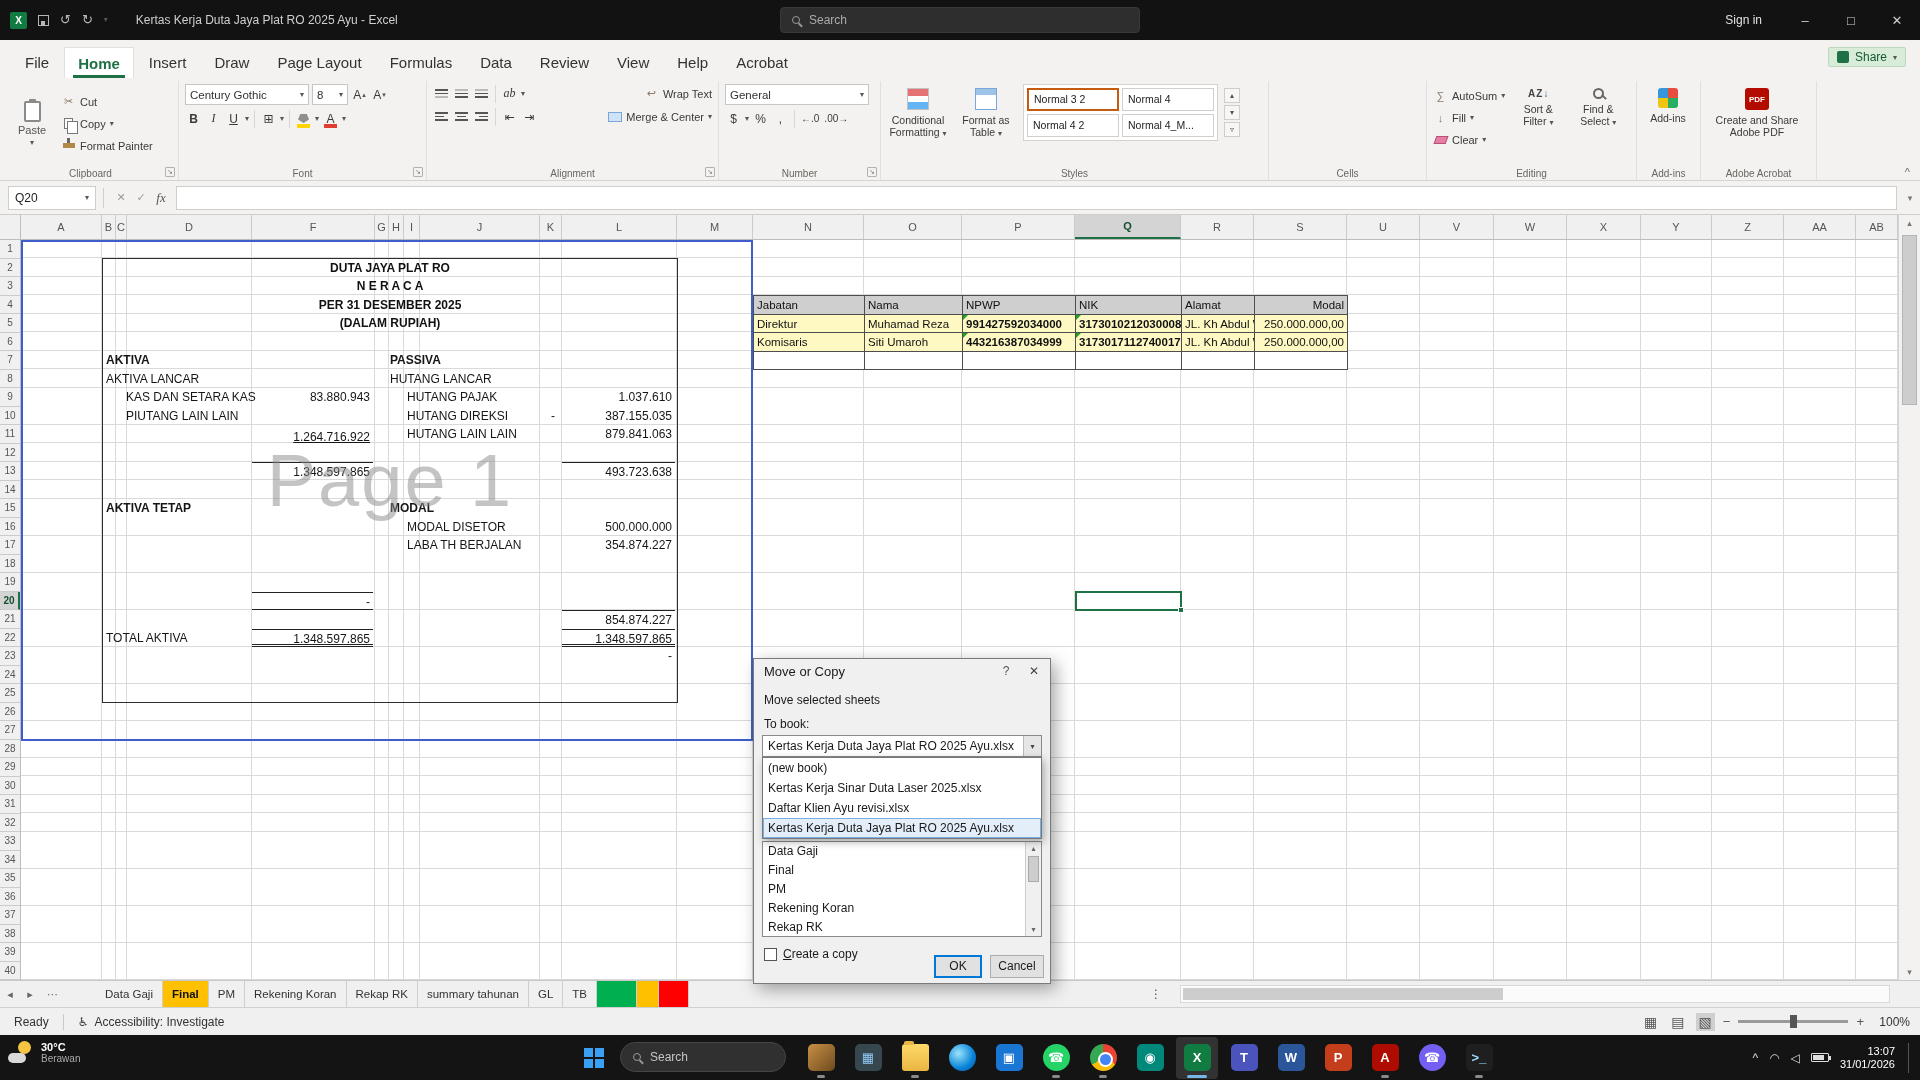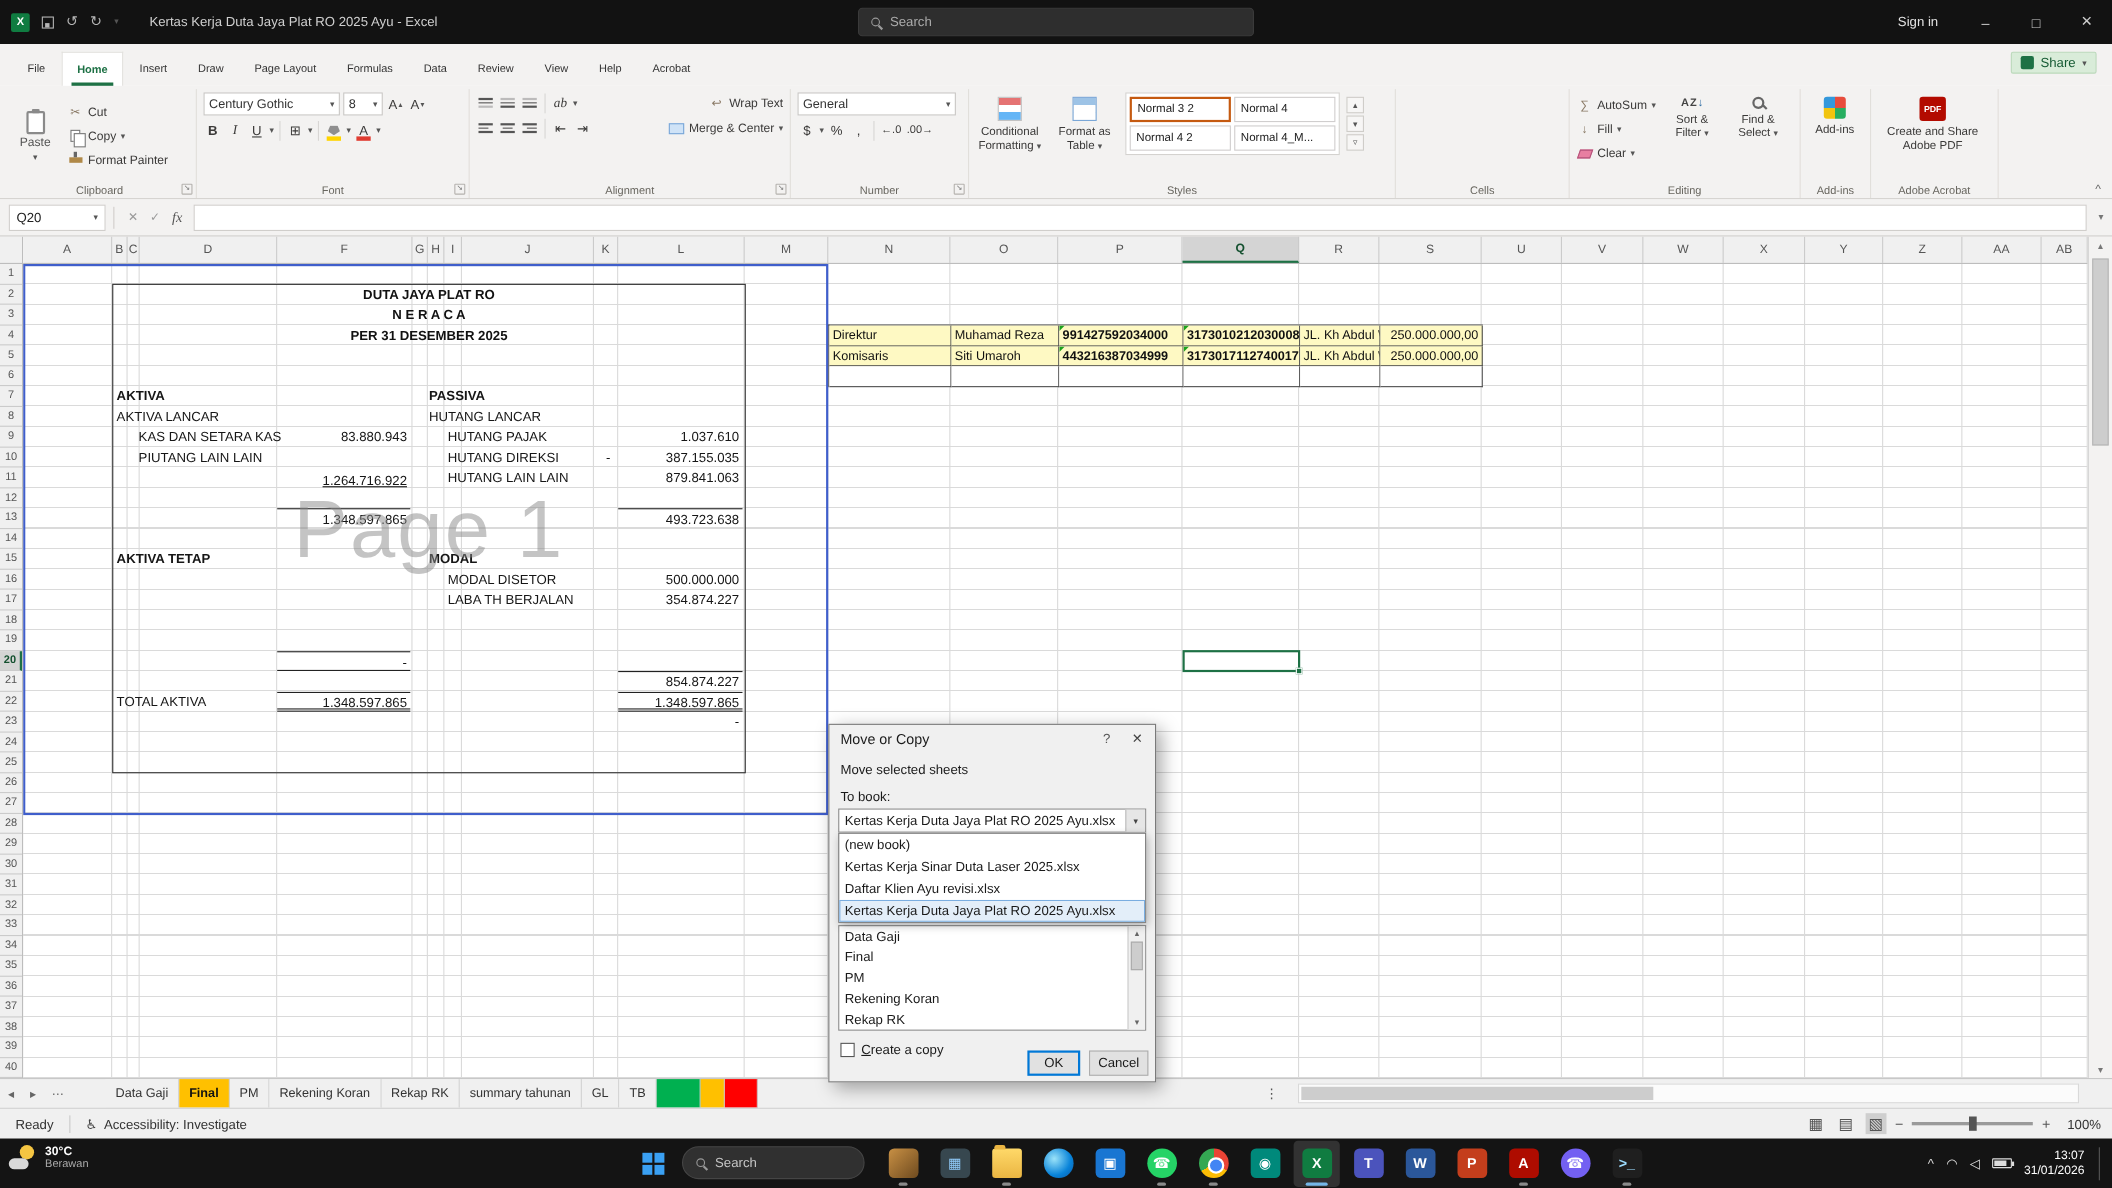--- a/index.html
+++ b/index.html
@@ -18,21 +18,21 @@
   .tb-title{margin-left:28px;font-size:12px;color:#cfcfcf;white-space:nowrap;}
   .tb-search{position:absolute;left:780px;top:7px;width:360px;height:26px;background:#2e2e2e;border:1px solid #3a3a3a;border-radius:4px;display:flex;align-items:center;gap:9px;padding:0 11px;font-size:12px;color:#ababab;}
   .mag{width:8px;height:8px;border:1.5px solid #999;border-radius:50%;position:relative;display:inline-block;flex:none;}
   .mag::after{content:"";position:absolute;width:5px;height:1.5px;background:#999;transform:rotate(45deg);right:-4px;bottom:-2px;}
   .tb-right{position:absolute;right:0;top:0;height:40px;display:flex;align-items:center;}
   .signin{font-size:12px;margin-right:20px;color:#e2e2e2;}
   .winbtn{width:46px;height:40px;display:flex;align-items:center;justify-content:center;font-size:13px;color:#cfcfcf;}
 
   
   .rtabs{position:absolute;top:40px;left:0;width:100%;height:38px;background:#f3f2f1;display:flex;align-items:flex-end;padding-left:12px;gap:2px;z-index:39;border-bottom:0;}
-  .rtab{padding:0 13px;height:31px;line-height:31px;font-size:10px;color:#333;white-space:nowrap;}
+  .rtab{padding:0 13px;height:31px;line-height:31px;font-size:15px;color:#333;white-space:nowrap;}
   .rtab.active{background:#fff;border:1px solid #e2e0dd;border-bottom:none;color:#1e7145;font-weight:bold;position:relative;}
   .rtab.active::after{content:"";position:absolute;left:8px;right:8px;bottom:0;height:3px;background:#1e7145;}
   .share{position:absolute;top:47px;right:14px;display:flex;align-items:center;gap:6px;font-size:12px;color:#155a33;z-index:41;background:#d9ecd9;border:1px solid #bcd9bc;border-radius:2px;padding:2px 8px;}
   .share-ic{width:12px;height:12px;background:#1e7145;border-radius:2px;display:inline-block;}
 
   
   .ribbon{position:absolute;top:78px;left:0;width:100%;height:103px;background:#f3f2f1;border-bottom:1px solid #d6d4d1;display:flex;align-items:stretch;padding:3px 0 0 3px;z-index:38;}
   .rgroup{position:relative;border-right:1px solid #e1dfdb;padding:3px 6px 17px 6px;flex:none;}
   .glabel{position:absolute;bottom:1px;left:0;right:0;text-align:center;font-size:10px;color:#68665f;white-space:nowrap;}
   .glaunch{position:absolute;right:3px;bottom:3px;font-size:7px;color:#777;border:1px solid #b5b2ae;width:10px;height:10px;line-height:8px;text-align:center;border-radius:1px;}
@@ -631,20 +631,21 @@
       <div class="vline" style="left: 1762px;"></div>
       <div class="vline" style="left: 1834px;"></div>
       <div class="vline" style="left: 1876px;"></div>
     </div>
   <div class="printborder"></div>
   <div class="nbox"></div>
   <div class="sheetlayer">
       <div class="ntitle" style="top: 258.5px;">DUTA JAYA PLAT RO</div>
       <div class="ntitle" style="top: 277px;">N E R A C A</div>
       <div class="ntitle" style="top: 295.5px;">PER 31 DESEMBER 2025</div>
+      <div class="ntitle" style="top: 314px;">(DALAM RUPIAH)</div>
       <div class="ncell nb" style="top: 351px; left: 106px;">AKTIVA</div>
       <div class="ncell nb" style="top: 351px; left: 390px;">PASSIVA</div>
       <div class="ncell" style="top: 369.5px; left: 106px;">AKTIVA LANCAR</div>
       <div class="ncell" style="top: 369.5px; left: 390px;">HUTANG LANCAR</div>
       <div class="ncell" style="top: 388px; left: 126px;">KAS DAN SETARA KAS</div>
       <div class="ncell nval" style="top: 388px; left: 252px; width: 121px;">83.880.943</div>
       <div class="ncell" style="top: 388px; left: 407px;">HUTANG PAJAK</div>
       <div class="ncell nval" style="top: 388px; left: 562px; width: 113px;">1.037.610</div>
       <div class="ncell" style="top: 406.5px; left: 126px;">PIUTANG LAIN LAIN</div>
       <div class="ncell nval" style="top: 428px; left: 252px; width: 121px; text-decoration: underline;">1.264.716.922</div>
@@ -663,20 +664,28 @@
       <div class="ncell nval" style="top: 536px; left: 562px; width: 113px;">354.874.227</div>
       <div class="ncell nval" style="top: 591.5px; left: 252px; width: 121px; border-top: 1px solid rgb(34, 34, 34); border-bottom: 1px solid rgb(34, 34, 34);">-</div>
       <div class="ncell nval" style="top: 610px; left: 562px; width: 113px; border-top: 1px solid rgb(34, 34, 34);">854.874.227</div>
       <div class="ncell" style="top: 628.5px; left: 106px;">TOTAL AKTIVA</div>
       <div class="ncell nval" style="top: 628.5px; left: 252px; width: 121px; border-top: 1px solid rgb(34, 34, 34); border-bottom: 3px double rgb(34, 34, 34);">1.348.597.865</div>
       <div class="ncell nval" style="top: 628.5px; left: 562px; width: 113px; border-top: 1px solid rgb(34, 34, 34); border-bottom: 3px double rgb(34, 34, 34);">1.348.597.865</div>
       <div class="ncell nval" style="top: 647px; left: 562px; width: 113px;">-</div>
     </div>
   <div class="orgtable">
       <div class="otr">
+        <div class="otc h" style="width: 111px;">Jabatan</div>
+        <div class="otc h" style="width: 98px;">Nama</div>
+        <div class="otc h" style="width: 113px;">NPWP</div>
+        <div class="otc h" style="width: 106px;">NIK</div>
+        <div class="otc h" style="width: 73px;">Alamat</div>
+        <div class="otc h num" style="width: 93px;">Modal</div>
+      </div>
+      <div class="otr">
         <div class="otc d" style="width: 111px;">Direktur</div>
         <div class="otc d" style="width: 98px;">Muhamad Reza</div>
         <div class="otc d bold flag" style="width: 113px;">991427592034000</div>
         <div class="otc d bold flag" style="width: 106px;">3173010212030008</div>
         <div class="otc d" style="width: 73px;">JL. Kh Abdul W</div>
         <div class="otc d num" style="width: 93px;">250.000.000,00</div>
       </div>
       <div class="otr">
         <div class="otc d" style="width: 111px;">Komisaris</div>
         <div class="otc d" style="width: 98px;">Siti Umaroh</div>

